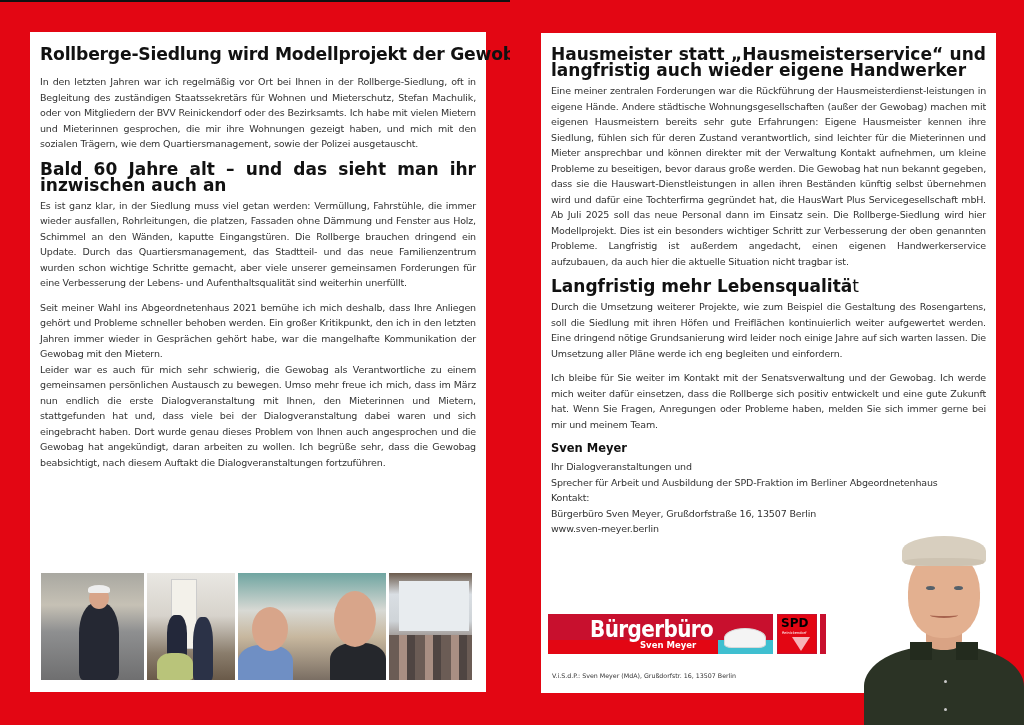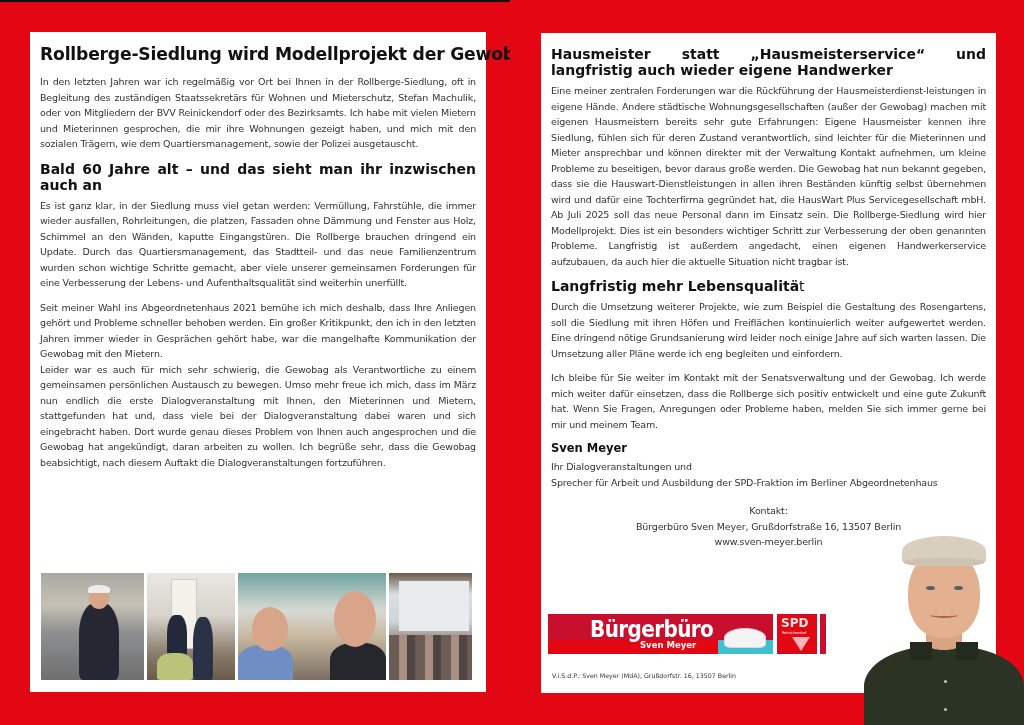--- a/index.html
+++ b/index.html
@@ -9,47 +9,47 @@
   .page { position: absolute; top: 0; height: 725px; background: #e30613; }
   .page-left { left: 0; width: 510px; }
   .page-right { left: 514px; width: 510px; }
   .topline { position: absolute; left: 0; top: 0; width: 510px; height: 2px; background: #111; }
 
   .panel { position: absolute; background: #fff; }
   .panel-left { left: 30px; top: 32px; width: 456px; height: 660px; padding: 8px 10px 0 10px; }
   .panel-right { left: 541px; top: 33px; width: 455px; height: 660px; padding: 13px 10px 0 10px; }
 
   h1.main-title { font-family: "DejaVu Sans", sans-serif; font-weight: bold; font-size: 17.2px; letter-spacing: -0.2px; color: #111; text-align: center; margin: 4px 0 10px 0; white-space: nowrap; }
-  h2.section { font-family: "DejaVu Sans", sans-serif; font-weight: bold; font-size: 14px; color: #111; line-height: 16px; margin: 0 0 5px 0; text-align: justify; }
+  h2.section { font-family: "DejaVu Sans", sans-serif; font-weight: bold; font-size: 17px; color: #111; line-height: 16px; margin: 0 0 5px 0; text-align: justify; }
   p.body { font-family: "DejaVu Sans", sans-serif; font-size: 9.5px; line-height: 15.5px; color: #333; text-align: justify; margin-bottom: 9px; letter-spacing: -0.15px; }
   p.tight { margin-bottom: 0; }
   p.greeting { margin-bottom: 8px; }
 
   .photo-strip { position: absolute; left: 11px; top: 541px; width: 434px; height: 107px; display: flex; gap: 3px; }
   .photo { height: 107px; position: relative; overflow: hidden; }
   .photo-1 { width: 103px; background: linear-gradient(180deg, #a9a8a1 0%, #c6c1b5 30%, #8e8f90 55%, #6f6f70 100%); }
   .photo-2 { width: 88px; background: linear-gradient(180deg, #e9e7e2 0%, #d7d3cc 40%, #8a7d6c 75%, #6a5a49 100%); }
   .photo-3 { width: 148px; background: linear-gradient(180deg, #6fa5a1 0%, #d8d9d4 35%, #c7b79e 60%, #7a6e63 100%); }
   .photo-4 { width: 83px; background: linear-gradient(180deg, #6b5b4d 0%, #d9dee3 20%, #cfd4d8 45%, #7f6f66 70%, #564641 100%); }
   .ph-person { position: absolute; border-radius: 40% 40% 10% 10%; }
   .ph-head { position: absolute; border-radius: 50%; background: #d8a58a; }
 
   .sig-name { font-family: "DejaVu Sans", sans-serif; font-weight: bold; font-size: 11.5px; color: #111; margin-top: 2px; margin-bottom: 4px; }
   .sig-line { font-family: "DejaVu Sans", sans-serif; font-size: 9.5px; line-height: 15.5px; color: #333; letter-spacing: -0.15px; }
-  .contact { margin-top: 13px; text-align: center; }
+  .contact { margin-top: 0; }
 
   .banner { position: absolute; left: 548px; top: 614px; width: 278px; height: 40px; }
   .banner-top { position: absolute; left: 0; top: 0; width: 225px; height: 30px; background: #c8102e; }
   .banner-bottom { position: absolute; left: 0; top: 26px; width: 225px; height: 14px; background: #e30613; }
   .banner-cyan { position: absolute; left: 170px; top: 26px; width: 55px; height: 14px; background: #3fbfd0; }
   .banner-title { position: absolute; left: 42px; top: 1px; font-family: "DejaVu Sans", sans-serif; font-weight: bold; font-size: 20px; color: #fff; letter-spacing: -0.6px; transform: scaleY(1.15); transform-origin: top left; }
   .banner-sub { position: absolute; left: 92px; top: 26px; font-family: "DejaVu Sans", sans-serif; font-weight: bold; font-size: 8.5px; color: #fff; }
   .banner-cap { position: absolute; left: 176px; top: 14px; width: 42px; height: 20px; background: #f4f4f4; border-radius: 55% 55% 20% 20%; border: 1px solid #d9d9d9; }
   .spd-box { position: absolute; left: 229px; top: 0; width: 40px; height: 40px; background: #e30613; border: 1px solid #c8102e; }
-  .spd-text { position: absolute; left: 3px; top: 1px; font-family: "DejaVu Sans", sans-serif; font-weight: bold; font-size: 12px; color: #e5e5e5; }
+  .spd-text { position: absolute; left: 3px; top: 1px; font-family: "DejaVu Sans", sans-serif; font-weight: bold; font-size: 12px; color: #000000; }
   .spd-sub { position: absolute; left: 4px; top: 16px; font-family: "DejaVu Sans", sans-serif; font-size: 3.6px; color: #fff; }
   .spd-fox { position: absolute; left: 14px; top: 22px; width: 0; height: 0; border-left: 9px solid transparent; border-right: 9px solid transparent; border-top: 14px solid #f7b3b8; }
   .banner-right { position: absolute; left: 272px; top: 0; width: 6px; height: 40px; background: #c8102e; }
 
   .visdp { position: absolute; left: 552px; top: 672px; font-family: "DejaVu Sans", sans-serif; font-size: 6.3px; color: #333; }
 
   .portrait { position: absolute; left: 864px; top: 530px; width: 160px; height: 195px; overflow: hidden; }
   .pt-body { position: absolute; left: 0; top: 116px; width: 160px; height: 90px; background: #2b3325; border-radius: 45% 45% 0 0; }
   .pt-collar { position: absolute; left: 52px; top: 108px; width: 50px; height: 30px; background: #253021; transform: rotate(0deg); }
   .pt-neck { position: absolute; left: 62px; top: 96px; width: 36px; height: 24px; background: #d9a384; border-radius: 0 0 40% 40%; }

